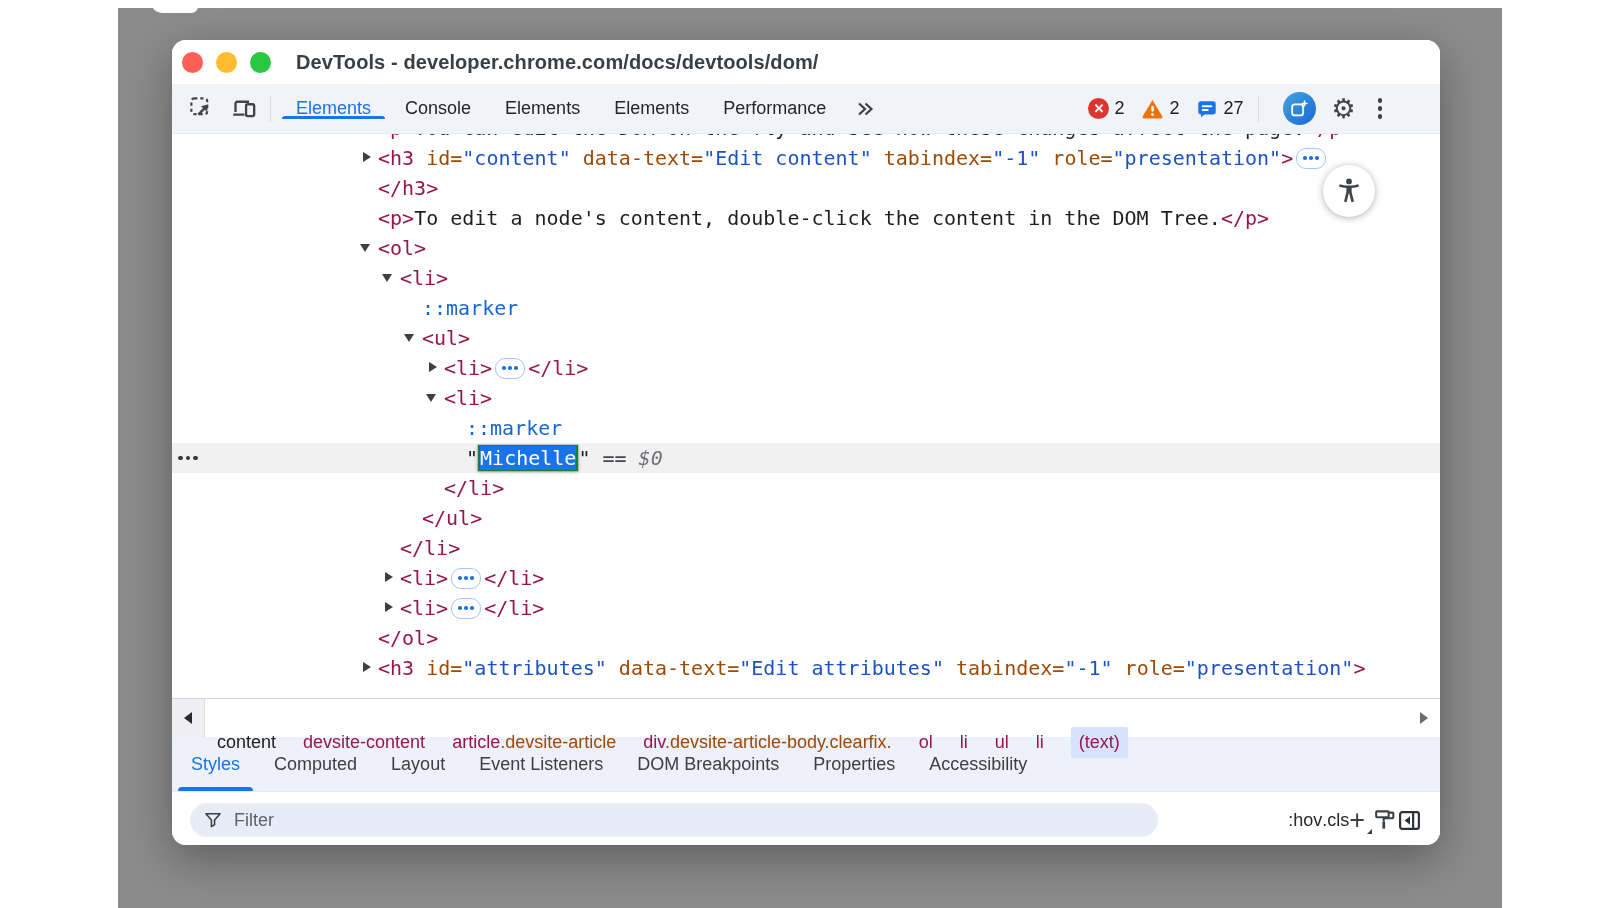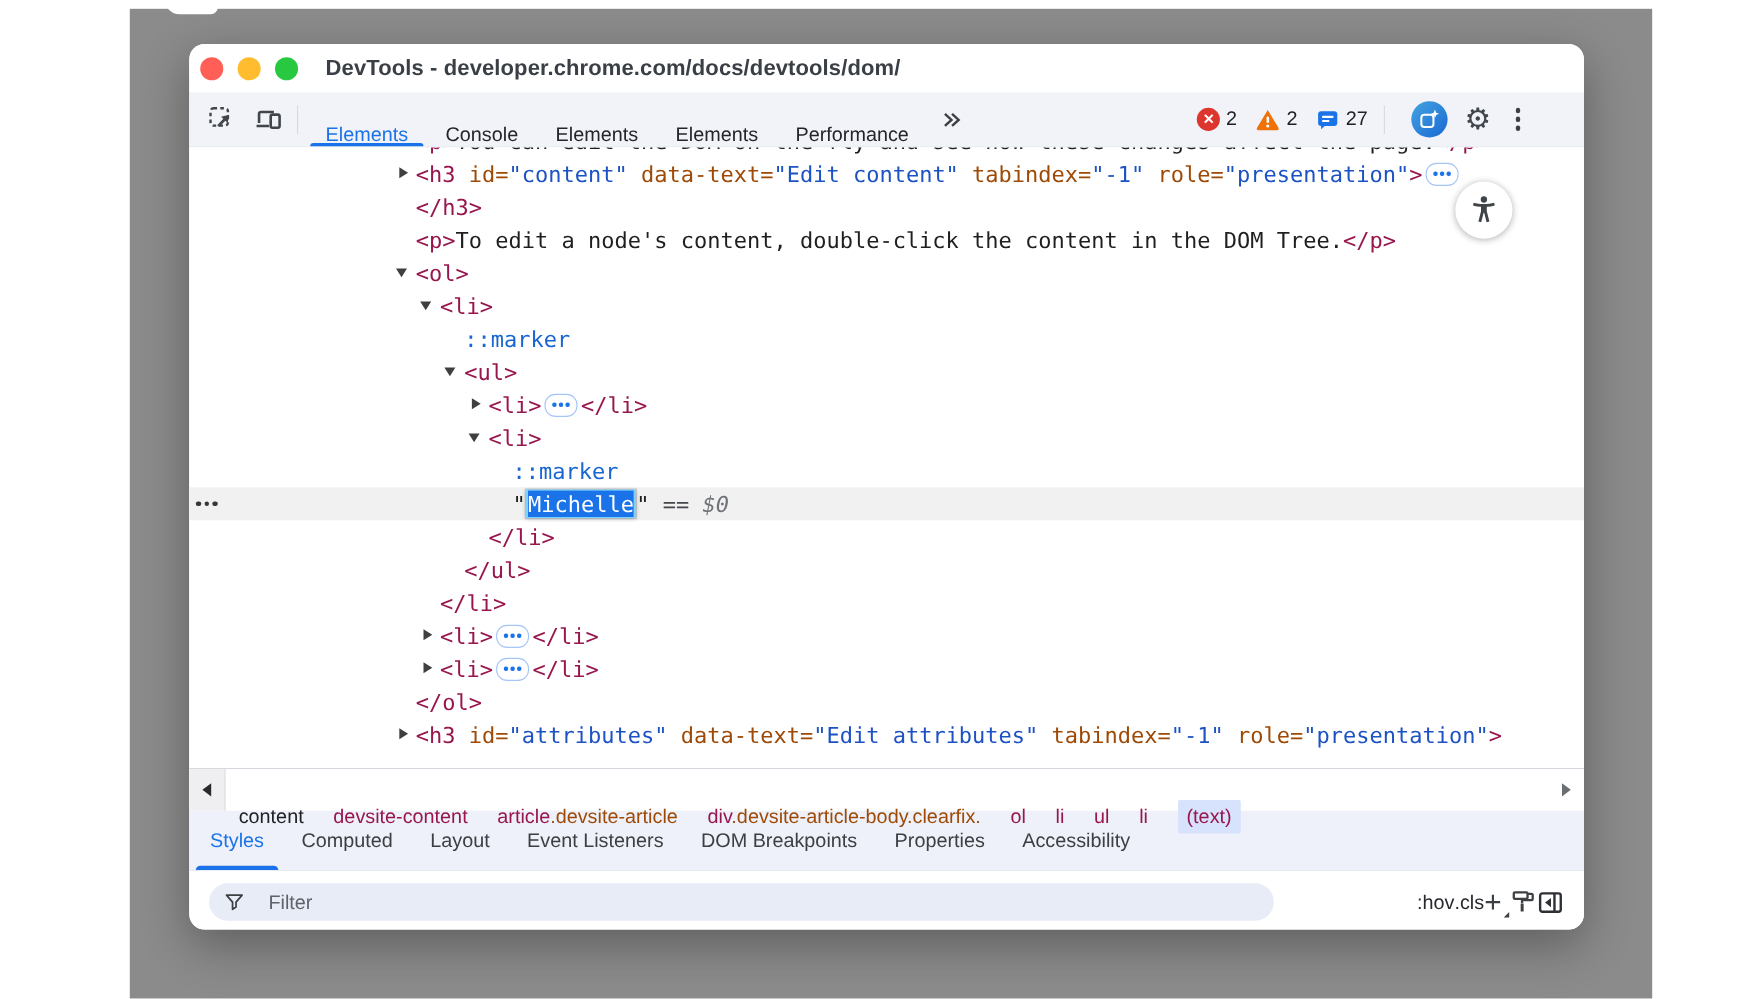--- a/index.html
+++ b/index.html
@@ -15,21 +15,21 @@
   .titlebar{height:44px;display:flex;align-items:center;background:#fff;}
   .lights{display:flex;gap:13px;padding-left:10px;}
   .light{width:21px;height:21px;border-radius:50%;}
   .title-text{margin-left:25px;font-size:20px;font-weight:700;color:#3a3f45;letter-spacing:.1px;}
   
   .toolbar{height:49px;background:#f1f3f9;display:flex;align-items:center;
            border-bottom:1px solid #e7eaf2;padding-right:52px;}
   .tool-btn{width:36px;height:36px;display:flex;align-items:center;justify-content:center;flex:0 0 auto;}
   .toolbar .lead{padding-left:12px;display:flex;align-items:center;gap:6px;}
   .vdiv{width:1px;height:26px;background:#d4d9e4;margin:0 8px;flex:0 0 auto;}
-  .ptabs{display:flex;height:100%;align-items:flex-end;}
+  .ptabs{display:flex;height:100%;align-items:center;}
   .ptab{padding:0 17px;display:flex;align-items:center;font-size:18px;color:#22262b;position:relative;white-space:nowrap;cursor:default;}
   .ptab.active{color:#1a73e8;font-weight:500;}
   .ptab.active::after{content:"";position:absolute;left:3px;right:3px;bottom:0;height:3.5px;
                       background:#1a73e8;border-radius:4px 4px 0 0;}
   .more-tabs{padding:0 10px;display:flex;align-items:center;}
   .badges{display:flex;align-items:center;gap:7px;margin-left:auto;font-size:18px;color:#202124;}
   .badge-group{display:flex;align-items:center;gap:5px;margin-left:10px;}
   .err-circle{width:21px;height:21px;border-radius:50%;background:#dc362e;color:#fff;display:flex;
               align-items:center;justify-content:center;font-size:13px;font-weight:700;}
   .tb-right{display:flex;align-items:center;gap:10px;margin-left:16px;}
@@ -50,21 +50,21 @@
   .arr.right::before{content:"";position:absolute;left:1px;top:9px;
       border-left:8px solid #3f3f3f;border-top:5.5px solid transparent;border-bottom:5.5px solid transparent;}
   .arr.down::before{content:"";position:absolute;left:-2px;top:11px;
       border-top:8px solid #3f3f3f;border-left:5.5px solid transparent;border-right:5.5px solid transparent;}
   .seg-tag{color:#98164e;} .seg-attr{color:#9e4a06;} .seg-val{color:#1d52c4;}
   .seg-plain{color:#1f1f1f;} .seg-pseudo{color:#1766d1;}
   .seg-dim{color:#44474b;} .seg-dollar{color:#6f7378;font-style:italic;}
   .pill{display:inline-flex;align-items:center;justify-content:center;gap:2.5px;width:28px;height:19px;
         border:1.5px solid #a5c5f9;border-radius:10px;background:#fff;vertical-align:middle;margin:0 3px 3px 3px;}
   .pill i{width:3.6px;height:3.6px;border-radius:50%;background:#1a73e8;}
-  .editbox{display:inline-block;background:#7dd3fc;line-height:26px;height:26px;vertical-align:middle;
+  .editbox{display:inline-block;background:#15803d;line-height:26px;height:26px;vertical-align:middle;
            margin-top:-4px;padding:0 2px;box-shadow:0 0 0 1px rgba(0,0,0,.13),0 1px 4px rgba(0,0,0,.28);}
   .editbox .sel{background:#1a73e8;color:#fff;}
   .a11y-fab{position:absolute;left:1151px;top:125px;width:52px;height:52px;border-radius:50%;background:#fff;
             box-shadow:0 1px 7px rgba(0,0,0,.32);display:flex;align-items:center;justify-content:center;z-index:6;}
   
   .breadcrumb{height:38px;border-top:1px solid #cfd3da;background:#fff;display:flex;align-items:center;font-size:18px;}
   .bc-scroll{width:32px;height:100%;display:flex;align-items:center;justify-content:center;flex:0 0 auto;}
   .bc-scroll.left{background:#efeff1;border-right:1px solid #dddee1;}
   .tri-left{border-right:8px solid #27292c;border-top:6px solid transparent;border-bottom:6px solid transparent;}
   .tri-right{border-left:8px solid #6a6e74;border-top:6px solid transparent;border-bottom:6px solid transparent;}
@@ -75,21 +75,21 @@
   
   .styles-tabs{height:54px;background:#eef1f9;display:flex;align-items:stretch;padding-left:2px;
                border-bottom:1px solid #e6e9f1;}
   .stab{padding:0 17px;display:flex;align-items:center;font-size:18px;color:#3c4043;position:relative;white-space:nowrap;}
   .stab.active{color:#1a73e8;font-weight:500;text-align:center;}
   .stab.active::after{content:"";position:absolute;left:4px;right:4px;bottom:0;height:4px;
                       background:#1a73e8;border-radius:4px 4px 0 0;}
   
   .filterbar{height:56px;background:#fff;display:flex;align-items:center;padding:0 18px;}
   .filter-pill{width:942px;height:34px;border-radius:17px;background:#e8ecf7;display:flex;align-items:center;
-               padding:0 13px;gap:19px;flex:0 0 auto;}
+               padding:0 13px;gap:9px;flex:0 0 auto;}
   .filter-pill input{border:none;outline:none;background:transparent;font-size:18px;color:#3c4043;flex:1;
                      font-family:"Liberation Sans",sans-serif;}
   .filter-pill input::placeholder{color:#5f6368;opacity:1;}
   .fb-right{display:flex;align-items:center;margin-left:auto;font-size:18px;color:#26282c;font-weight:500;}
   .plus-btn{position:relative;font-size:27px;font-weight:400;color:#3c4043;line-height:1;padding-right:7px;}
   .plus-btn::after{content:"";position:absolute;right:0;bottom:0;
                    border-left:5px solid transparent;border-bottom:5px solid #3c4043;}
   svg{display:block;}
 </style>
 </head>

